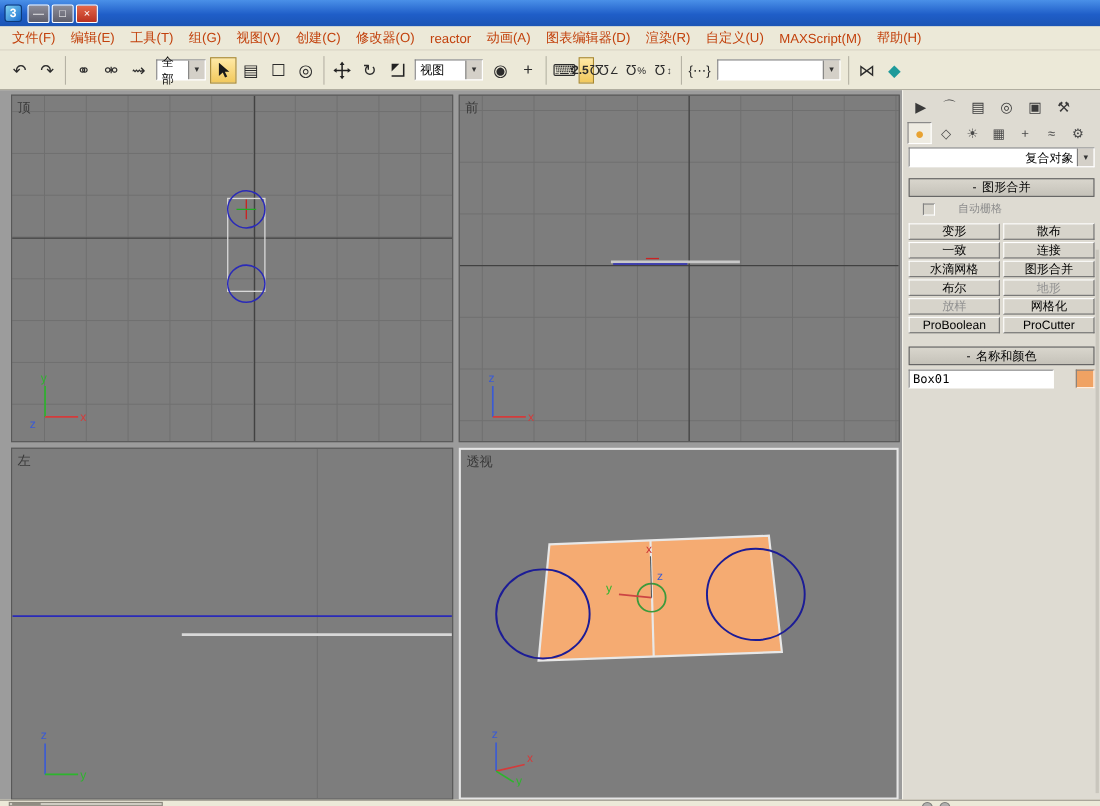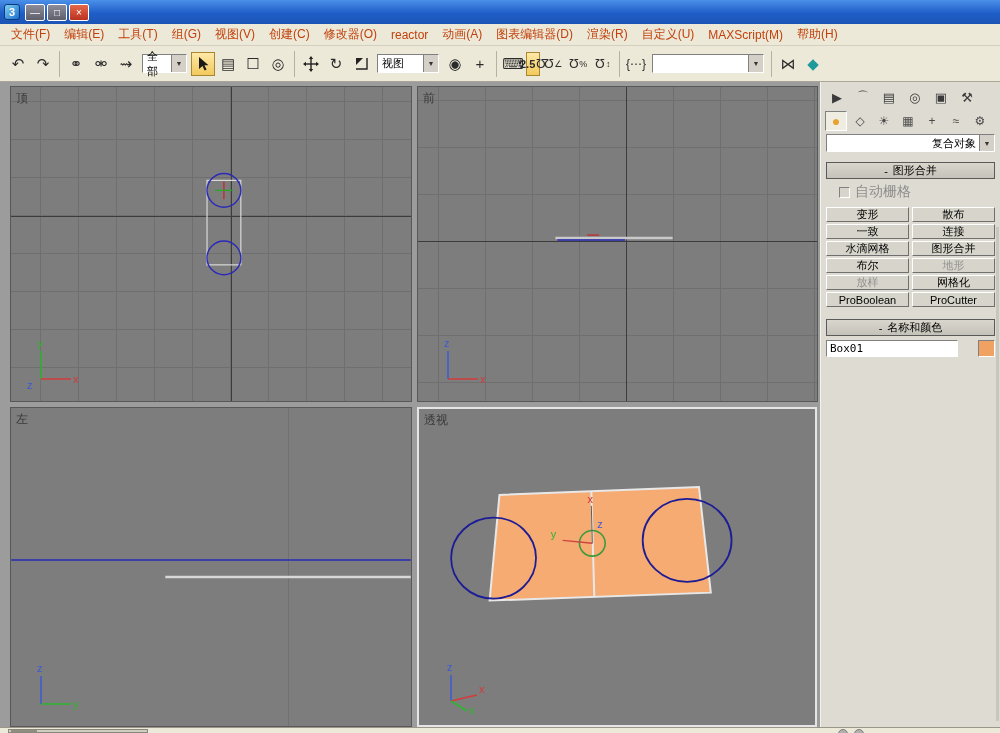--- a/index.html
+++ b/index.html
@@ -71,21 +71,21 @@
     font-size:13px; color:#3a3a3a; }
   .cp-cat { width:22px; height:20px; display:flex; align-items:center; justify-content:center;
     font-size:12px; color:#4a4a4a; }
   .cp-cat.active { background:#efece2; border:1px solid; border-color:#808080 #fff #fff #808080;
     color:#e8a231; font-size:14px; }
   .cp-dd { height:18px; background:#fff; border:1px solid; border-color:#808080 #fff #fff #808080;
     display:flex; align-items:center; font-size:11px; margin:2px 1px 10px 1px; }
   .rollout { height:17px; background:linear-gradient(#d9d6cd,#c5c2b9); border:1px solid #5a5a5a;
     display:flex; align-items:center; justify-content:center; gap:5px; font-size:11px; color:#000;
     margin:0 1px 4px 1px; }
-  .autogrid { display:flex; align-items:center; gap:5px; font-size:14px; color:#8d8d8d;
+  .autogrid { display:flex; align-items:center; gap:21px; font-size:10px; color:#8d8d8d;
     margin:2px 0 6px 14px; }
   .chk { width:11px; height:11px; background:#d7d4cb; border:1px solid; border-color:#808080 #fff #fff #808080; }
   .btn-grid { display:grid; grid-template-columns:1fr 1fr; gap:2px 3px; margin:0 1px 12px 1px; }
   .cp-btn { height:15px; background:#d7d4cb; border:1px solid; border-color:#fff #6f6f6f #6f6f6f #fff;
     font-size:11px; color:#000; display:flex; align-items:center; justify-content:center; white-space:nowrap; }
   .cp-btn.disabled { color:#919191; }
   .name-row { display:flex; align-items:center; gap:20px; margin:4px 1px 0 1px; }
   .name-input { width:132px; height:17px; background:#fff; border:1px solid;
     border-color:#808080 #fff #fff #808080; font-family:"DejaVu Sans Mono",monospace;
     font-size:11px; padding:0 3px; }

